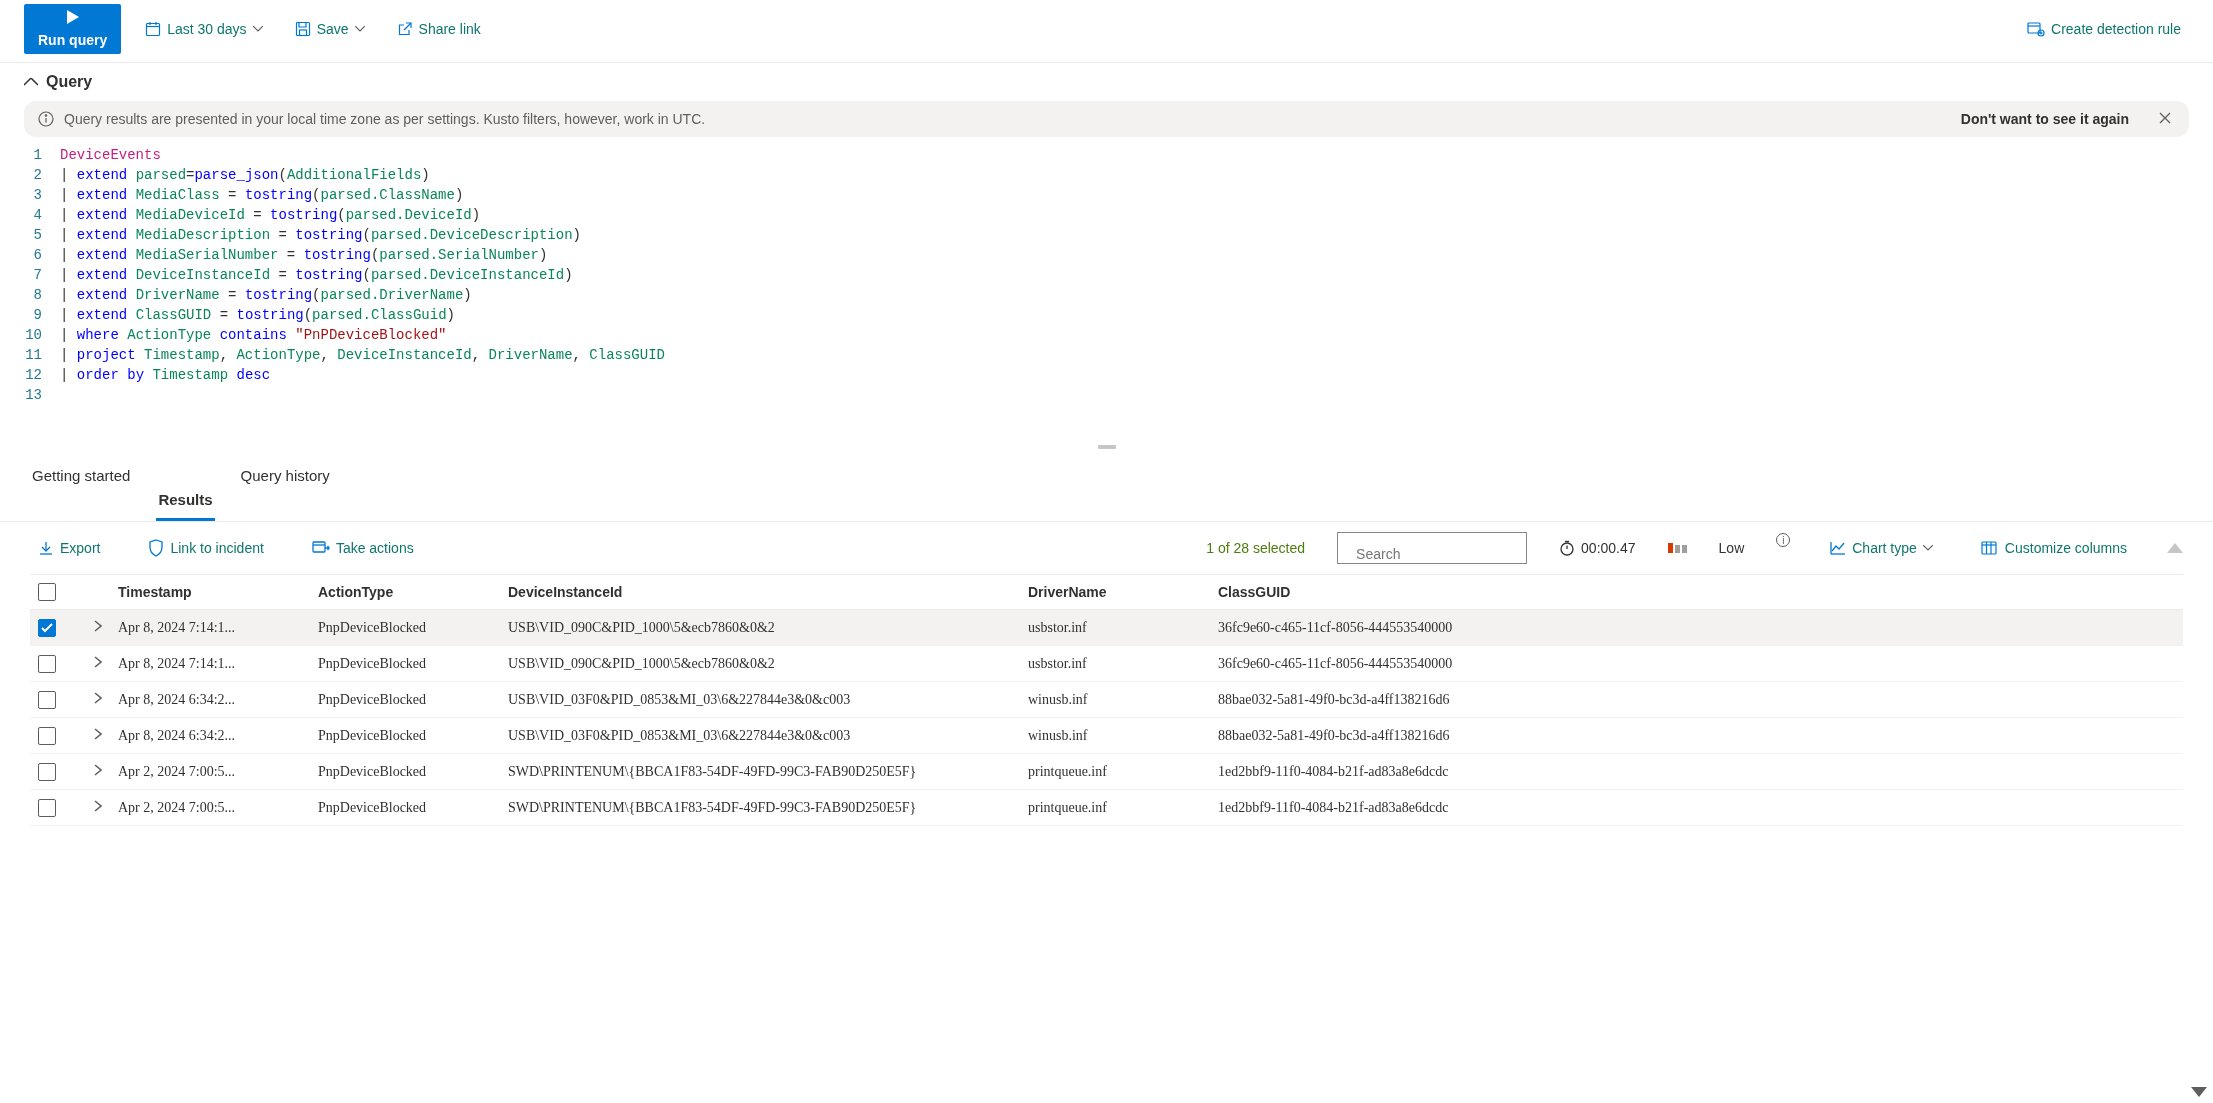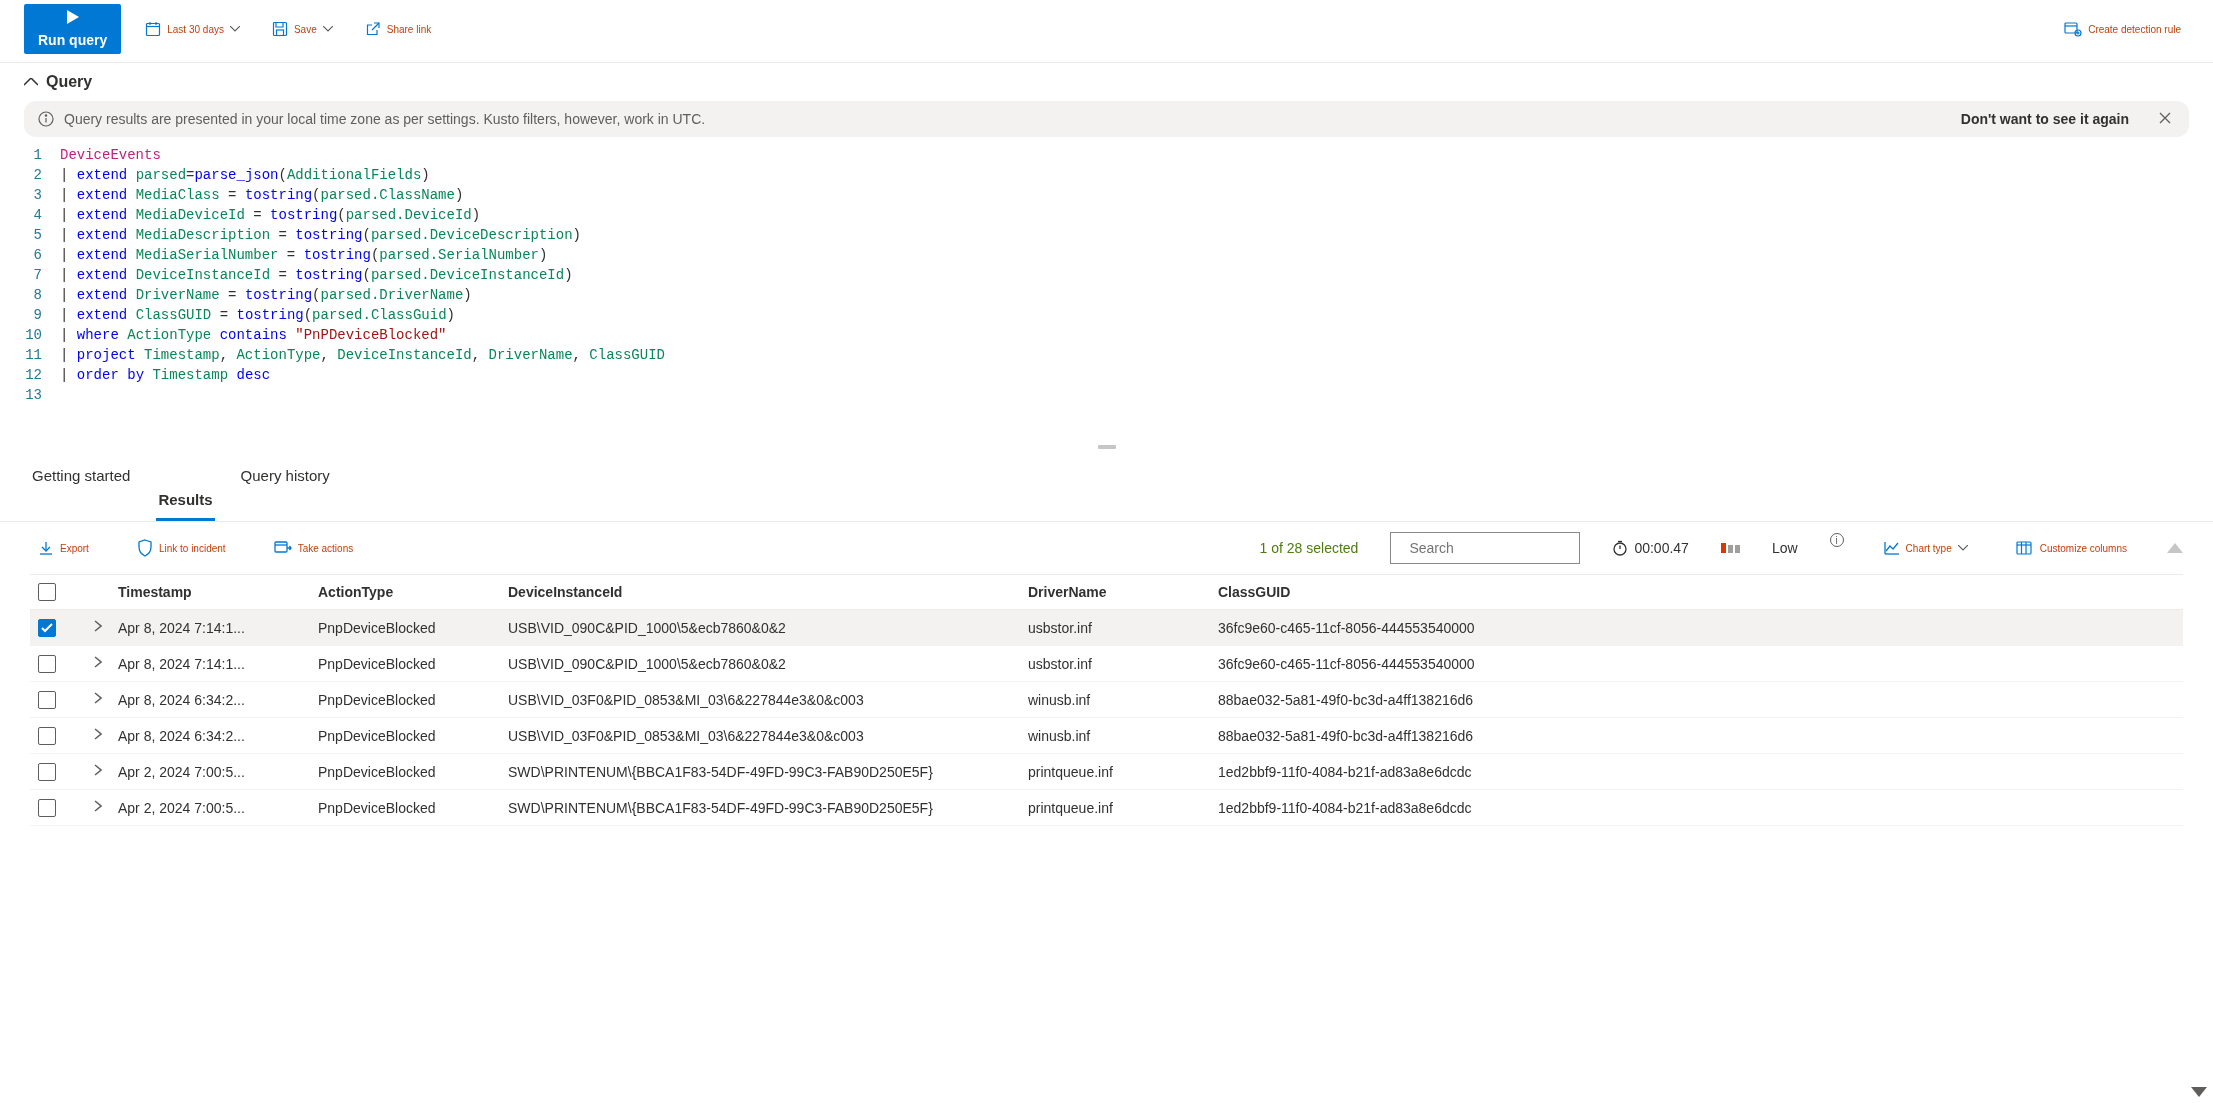--- a/index.html
+++ b/index.html
@@ -30,22 +30,22 @@
     border-radius: 2px;
     font-weight: 600;
     flex-direction: column;
   }
   .btn-ghost {
     background: transparent;
     border: none;
     display: flex;
     align-items: center;
     gap: 6px;
-    color: #c2410c;
-    font-size: 10px;
+    color: #0f766e;
+    font-size: 14px;
     cursor: pointer;
     padding: 6px 8px;
   }
   .toolbar-right { margin-left: auto; display: flex; align-items: center; gap: 8px; }
   .btn-ghost svg { flex-shrink: 0; }
   .section-header {
     display: flex;
     align-items: center;
     gap: 8px;
     padding: 10px 24px 10px 24px;
@@ -107,21 +107,21 @@
   .tab.active { font-weight:600; border-bottom: 3px solid #0078d4; margin-top: 24px; }
   .results-toolbar {
     display: flex;
     align-items: center;
     padding: 10px 30px;
     gap: 32px;
   }
   .results-toolbar .spacer { flex: 1; }
   .results-toolbar .sel-count { color: #4d7c0f; }
   .search-box {
-    display: flex; align-items: center;
+    display: flex; align-items: flex-end;
     border: 1px solid #8a8886;
     width: 190px; height: 32px;
     padding: 0 8px; gap: 8px;
   }
   .search-box input {
     border: none; outline: none; font-size: 14px; flex:1; background:transparent;
   }
   .timer { display:flex; align-items:center; gap:6px; color:#323130; }
   .bars { display:flex; gap:2px; align-items:flex-end; }
   .bars span{ width:5px; display:inline-block; }
@@ -130,21 +130,21 @@
   .b3{ height:8px; background:#a19f9d;}
   .table { width: 100%; padding: 0 30px 0 30px; font-size:14px; }
   .thead, .trow {
     display: grid;
     grid-template-columns: 40px 40px 200px 190px 520px 190px 1fr;
     align-items: center;
     min-height: 36px;
     padding: 4px 8px;
   }
   .thead { font-weight:600; border-top:1px solid #edebe9; border-bottom:1px solid #edebe9;}
-  .trow { border-bottom:1px solid #f3f2f1; }
+  .trow { border-bottom:1px solid #f3f2f1;font-family:Liberation Serif, serif; }
   .trow.selected { background:#f3f2f1; }
   .chk {
     width:18px; height:18px; border:1px solid #605e5c; border-radius:2px;
     display:flex; align-items:center; justify-content:center; cursor:pointer; background:#fff;
   }
   .chk.checked { background:#0078d4; border-color:#0078d4; color:#fff; }
   .expander { color:#605e5c; cursor:pointer; text-align:center; font-size:12px;}
   .cell { white-space:nowrap; overflow:hidden; text-overflow:ellipsis; }
   .scroll-indicator { position:fixed; right:6px; bottom:6px; color:#605e5c; }
   .triangle-up { width:0;height:0;border-left:8px solid transparent;border-right:8px solid transparent;border-bottom:10px solid #c8c6c4;}

